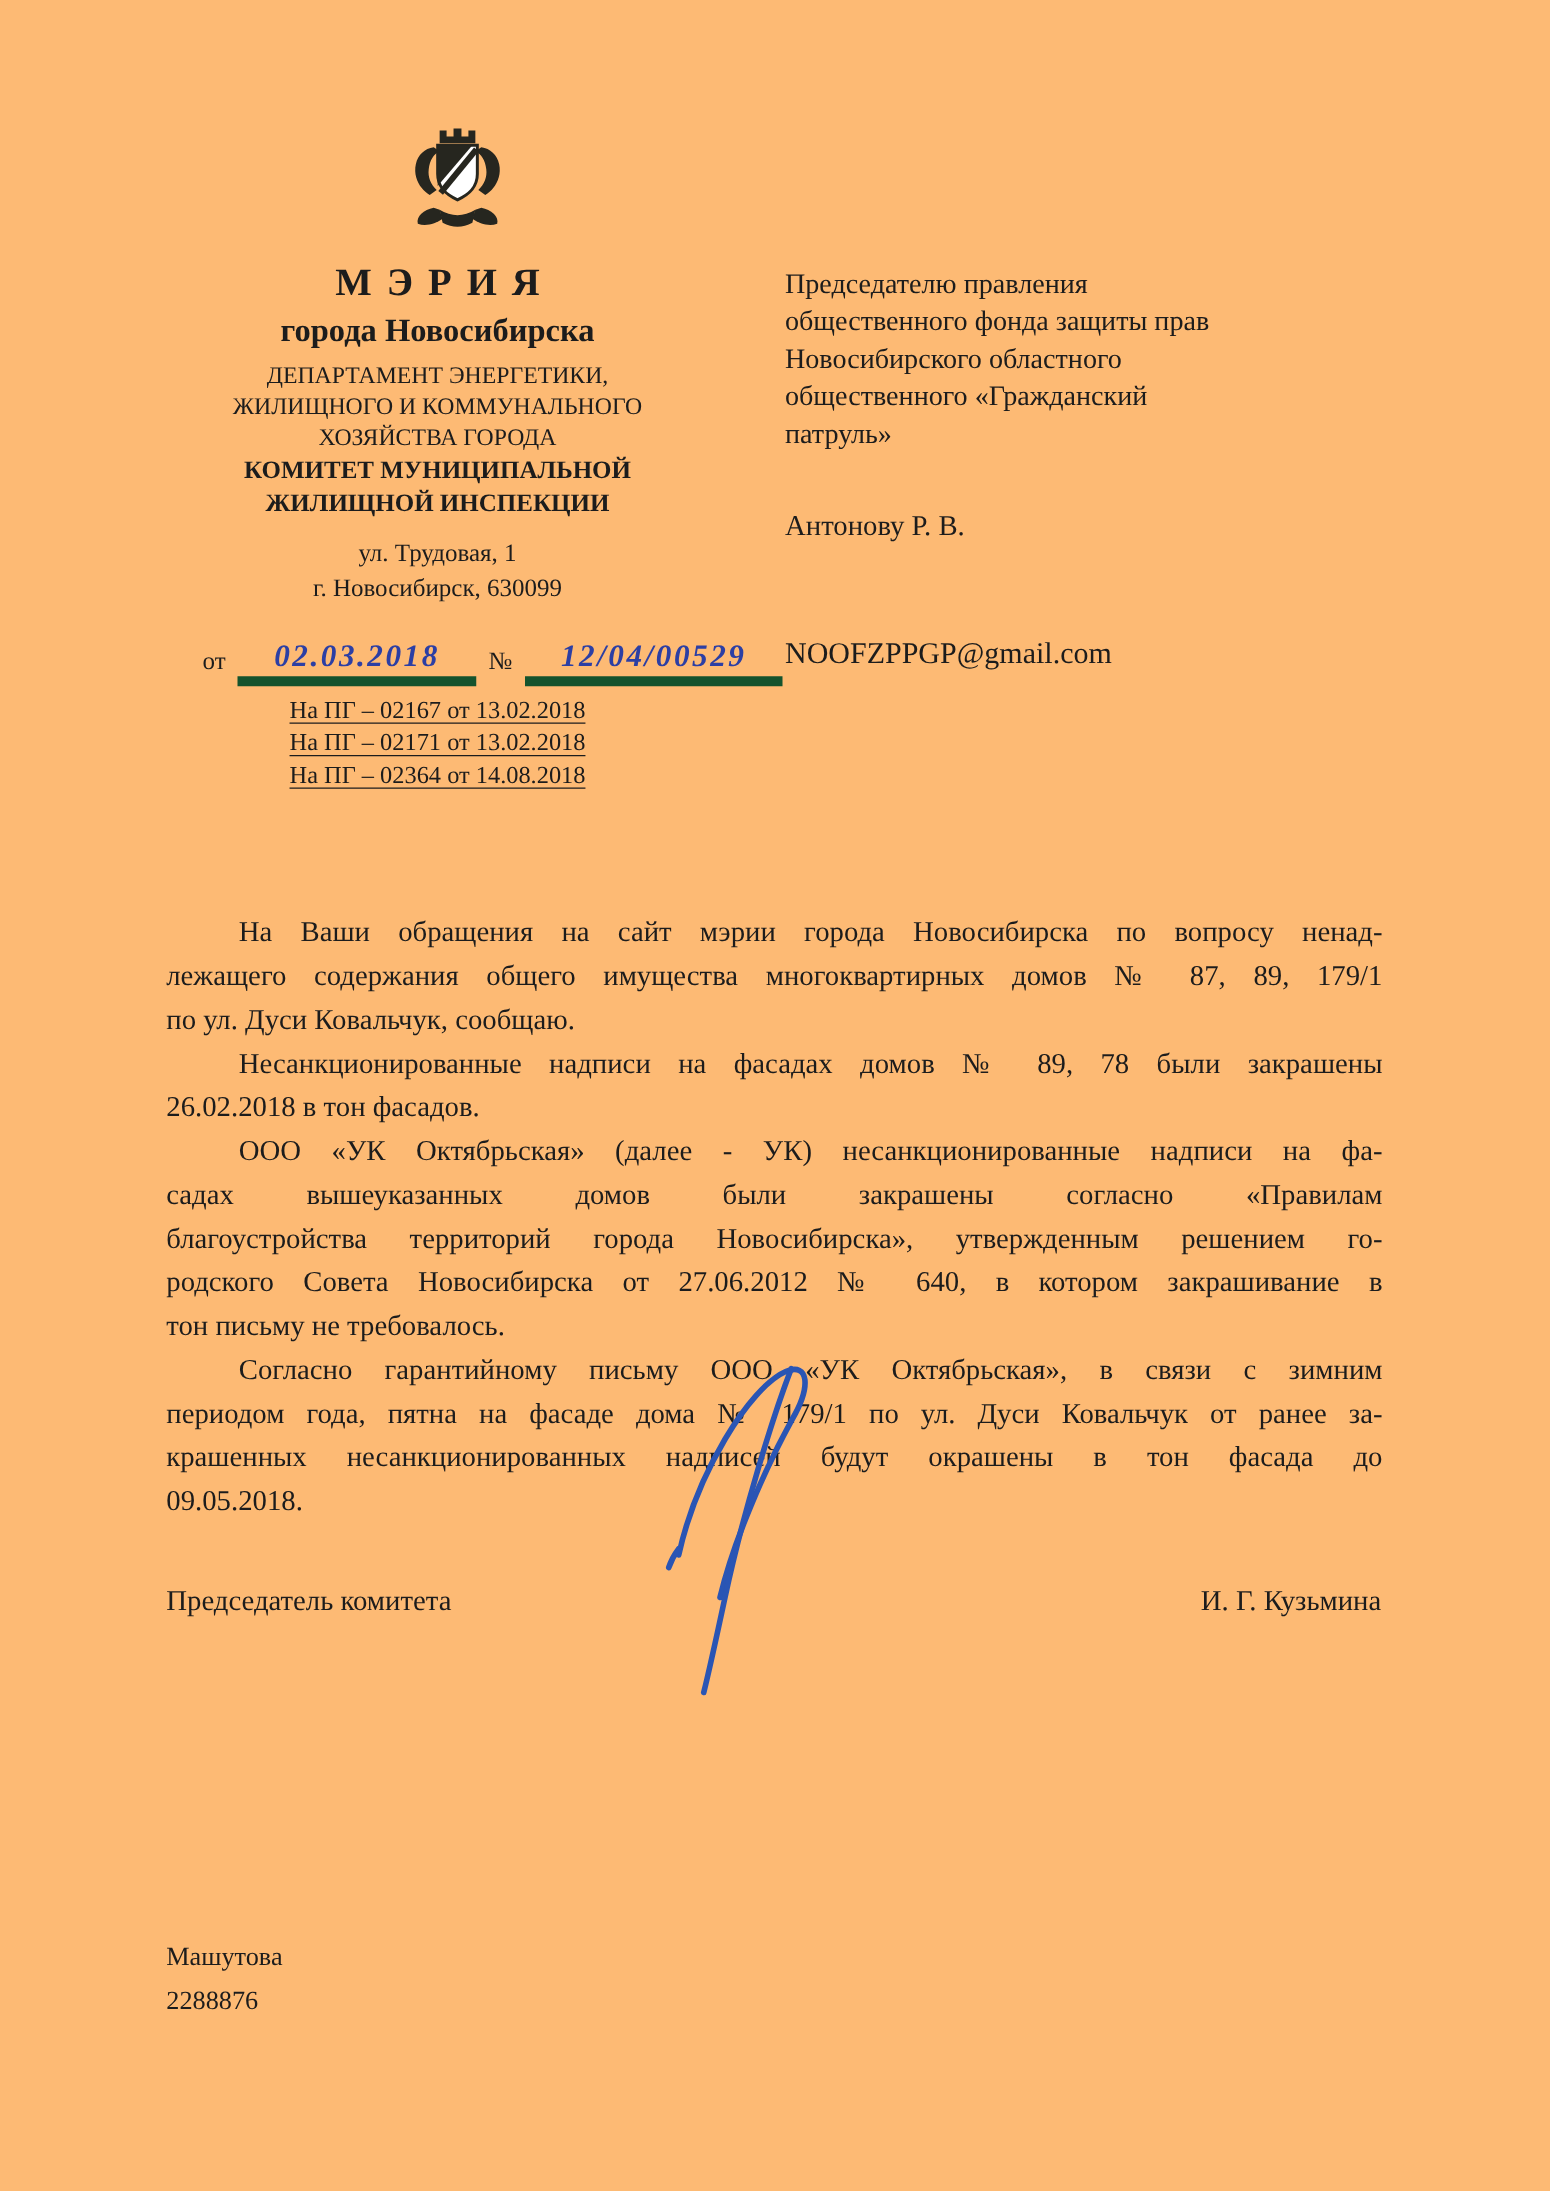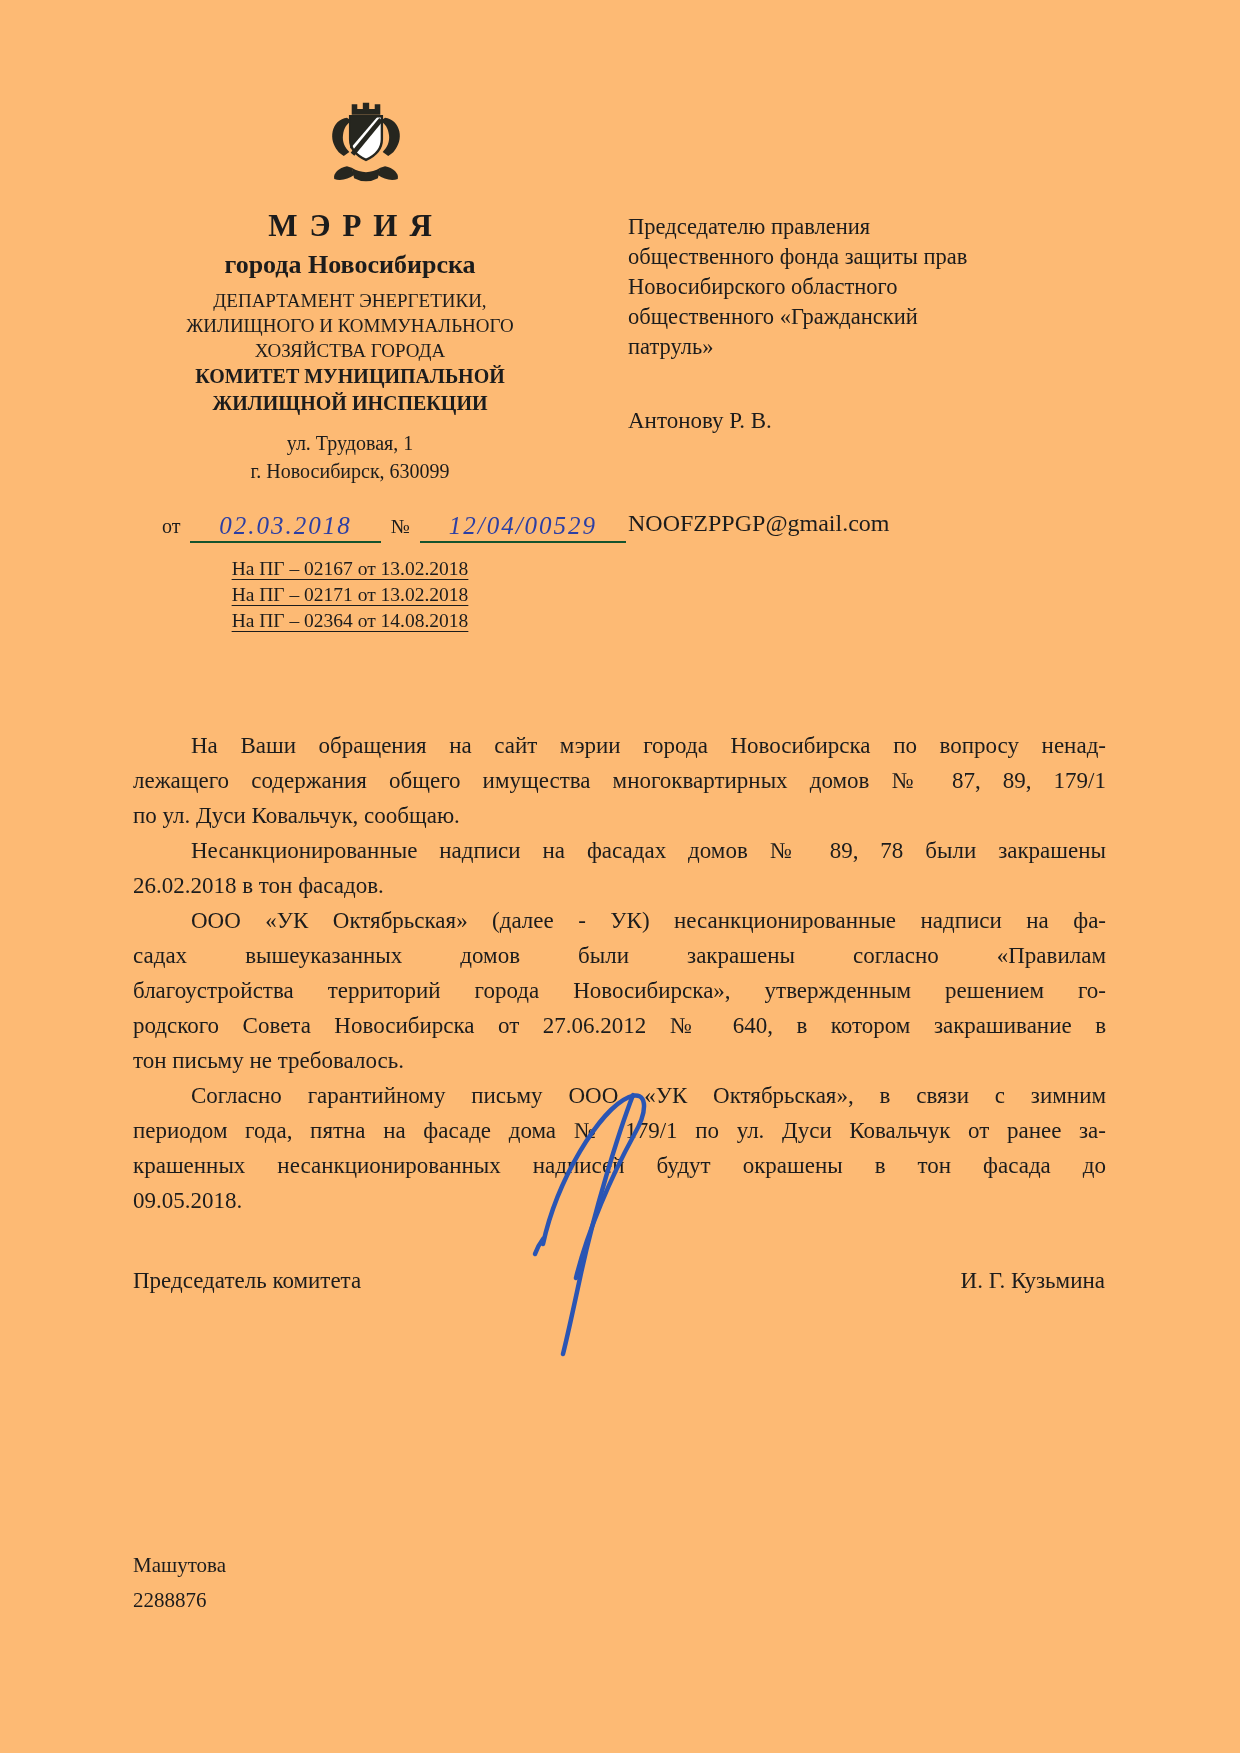--- a/index.html
+++ b/index.html
@@ -20,21 +20,21 @@
   .dept{position:absolute;left:0;top:288px;width:100%;font-size:19px;line-height:25px;}
   .committee{position:absolute;left:0;top:363px;width:100%;font-size:20px;font-weight:bold;line-height:27px;}
   .addr{position:absolute;left:0;top:430px;width:100%;font-size:20px;line-height:27.5px;}
   .outgoing-row{
     position:absolute;left:18px;top:512px;width:464px;
     display:flex;align-items:center;gap:10px;
     font-size:20px;
     margin-left:44px;
   }
   .outgoing-row .label{flex:0 0 auto;padding-bottom:2px;}
-  .hand-line{flex:1 1 auto;border-bottom:2px solid #14532d;text-align:center;padding:0 2px 1px 2px;}
+  .hand-line{flex:1 1 auto;border-bottom:8px solid #14532d;text-align:center;padding:0 2px 1px 2px;font-weight:bold;}
   .hand{
     font-style:italic;
     color:#2c3fa4;
     font-size:25px;
     letter-spacing:2px;
     white-space:nowrap;
   }
   .refs{position:absolute;left:0;top:556px;width:100%;font-size:19.5px;line-height:26px;}
   .refs .ref{text-decoration:underline;text-underline-offset:4px;}
   

